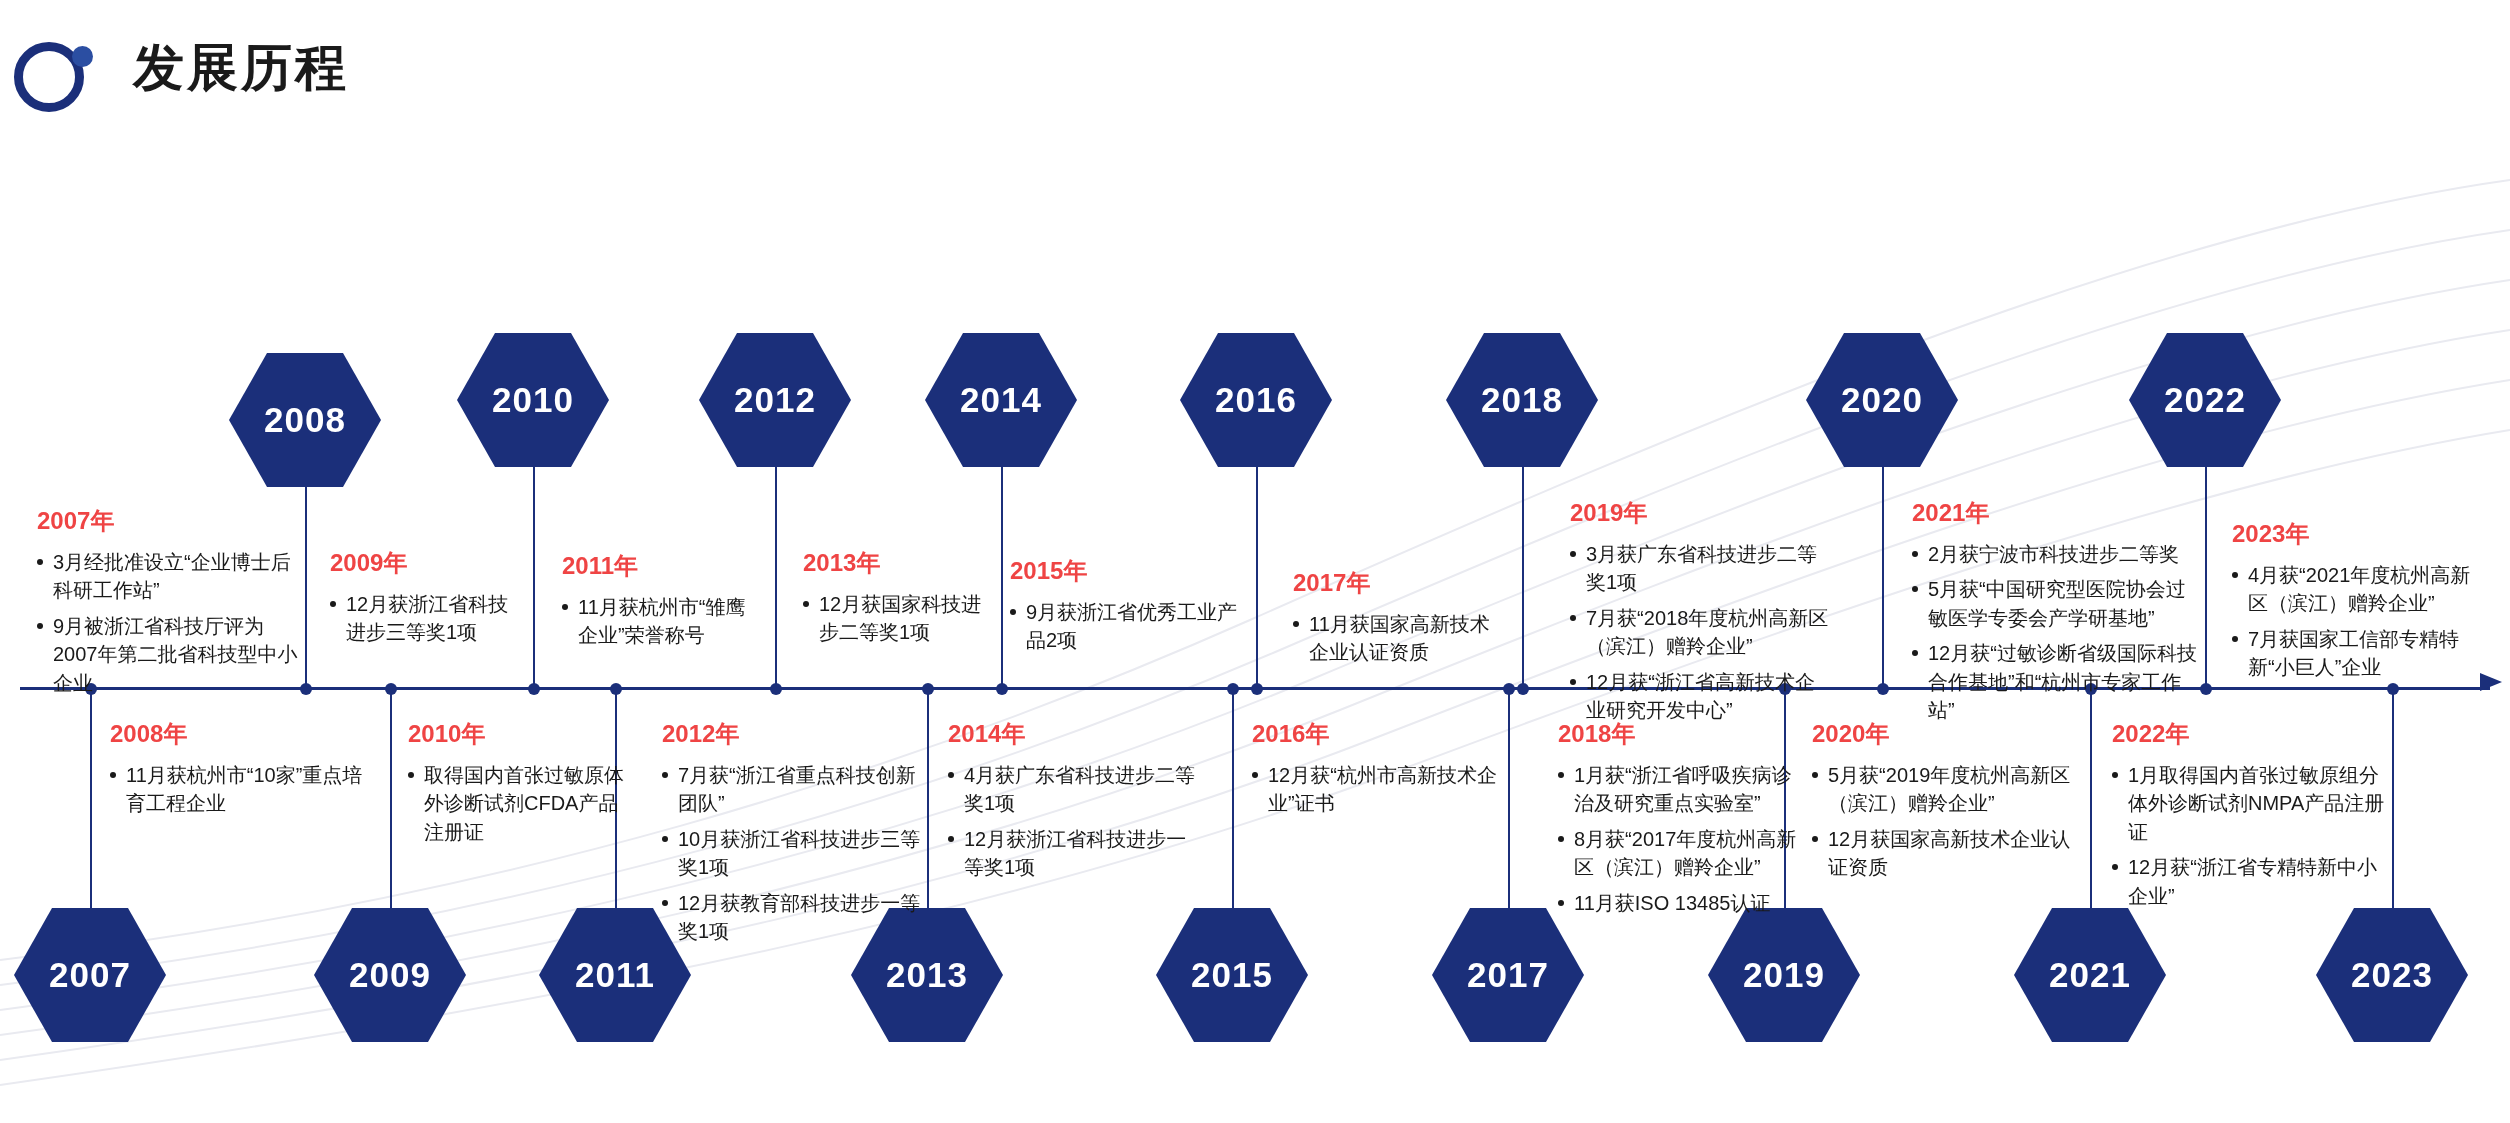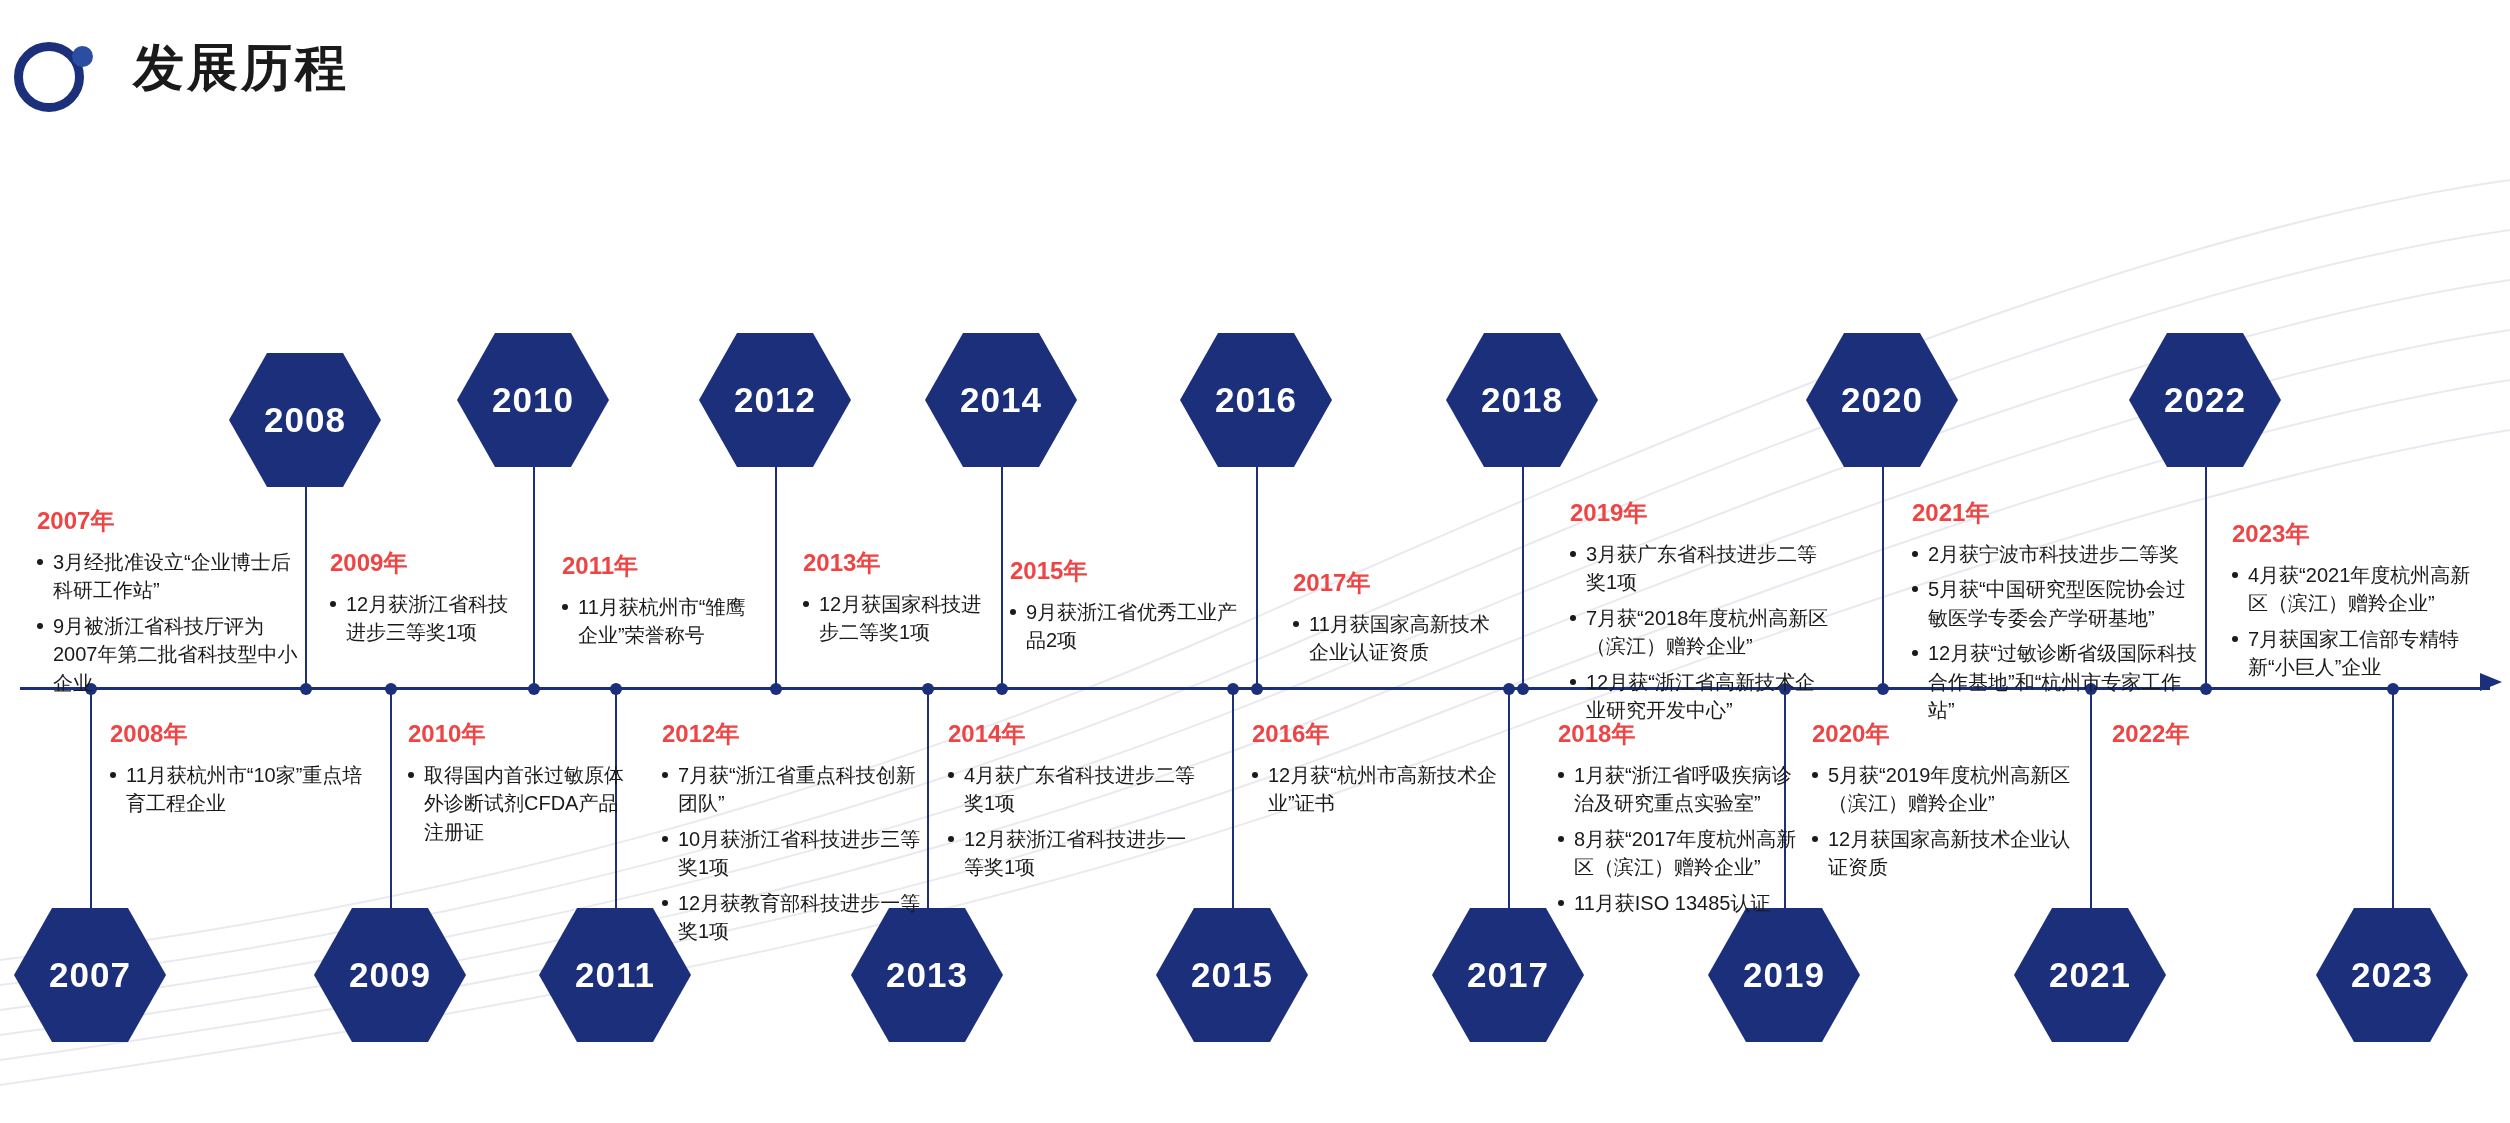--- a/index.html
+++ b/index.html
@@ -384,13 +384,17 @@
 <div class="entry" style="left:1812px; top:718px; width:265px;">
   <div class="year">2020年</div>
   <ul>
     <li>5月获“2019年度杭州高新区（滨江）赠羚企业”</li>
     <li>12月获国家高新技术企业认证资质</li>
   </ul>
 </div>
 
 <div class="entry" style="left:2112px; top:718px; width:275px;">
   <div class="year">2022年</div>
+  <ul>
+    <li>1月取得国内首张过敏原组分体外诊断试剂NMPA产品注册证</li>
+    <li>12月获“浙江省专精特新中小企业”</li>
+  </ul>
 </div>
 
 </body></html>

